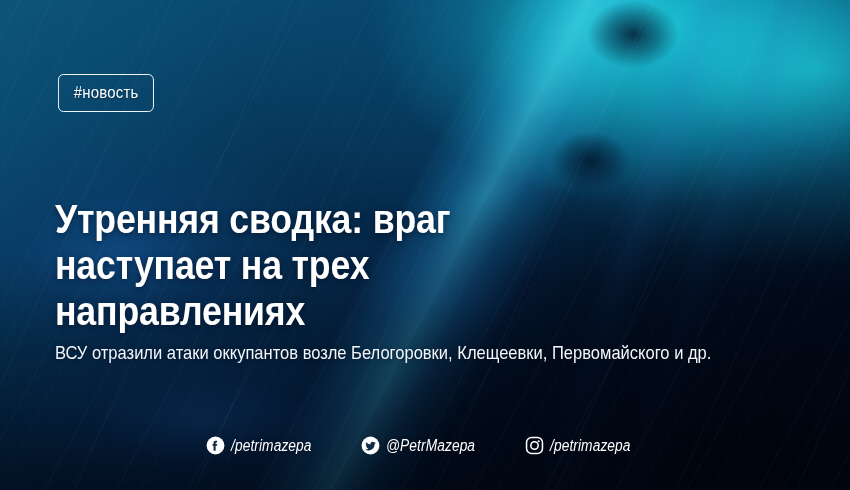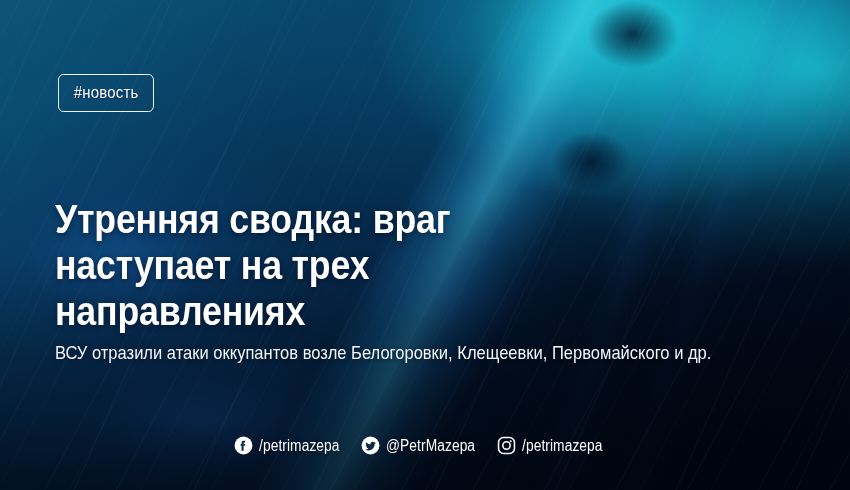--- a/index.html
+++ b/index.html
@@ -230,21 +230,22 @@
   }
 
   .social-bar {
     position: absolute;
     left: 0;
     right: 0;
     top: 436px;
     display: flex;
     align-items: center;
     justify-content: center;
-    gap: 8px;
+    gap: 36px;
+    font-style: italic;
   }
 
   .social-item {
     display: flex;
     align-items: center;
     gap: 6px;
     white-space: nowrap;
   }
 
   .social-icon {

